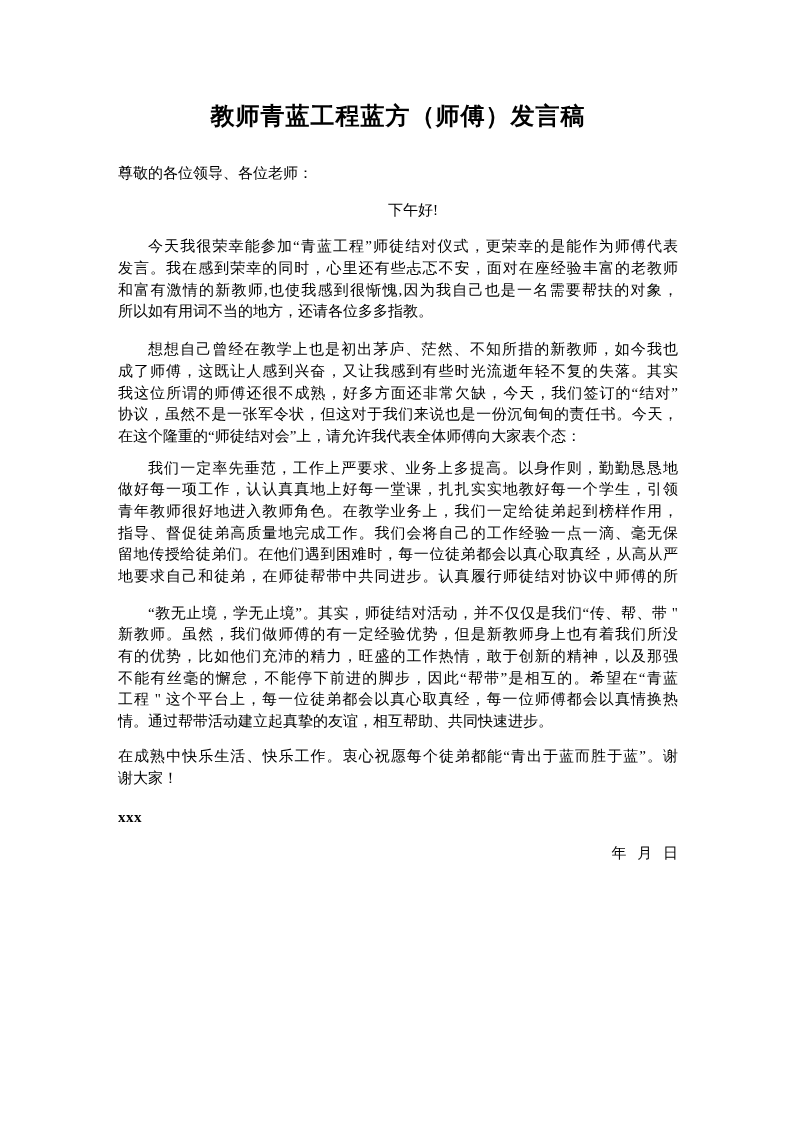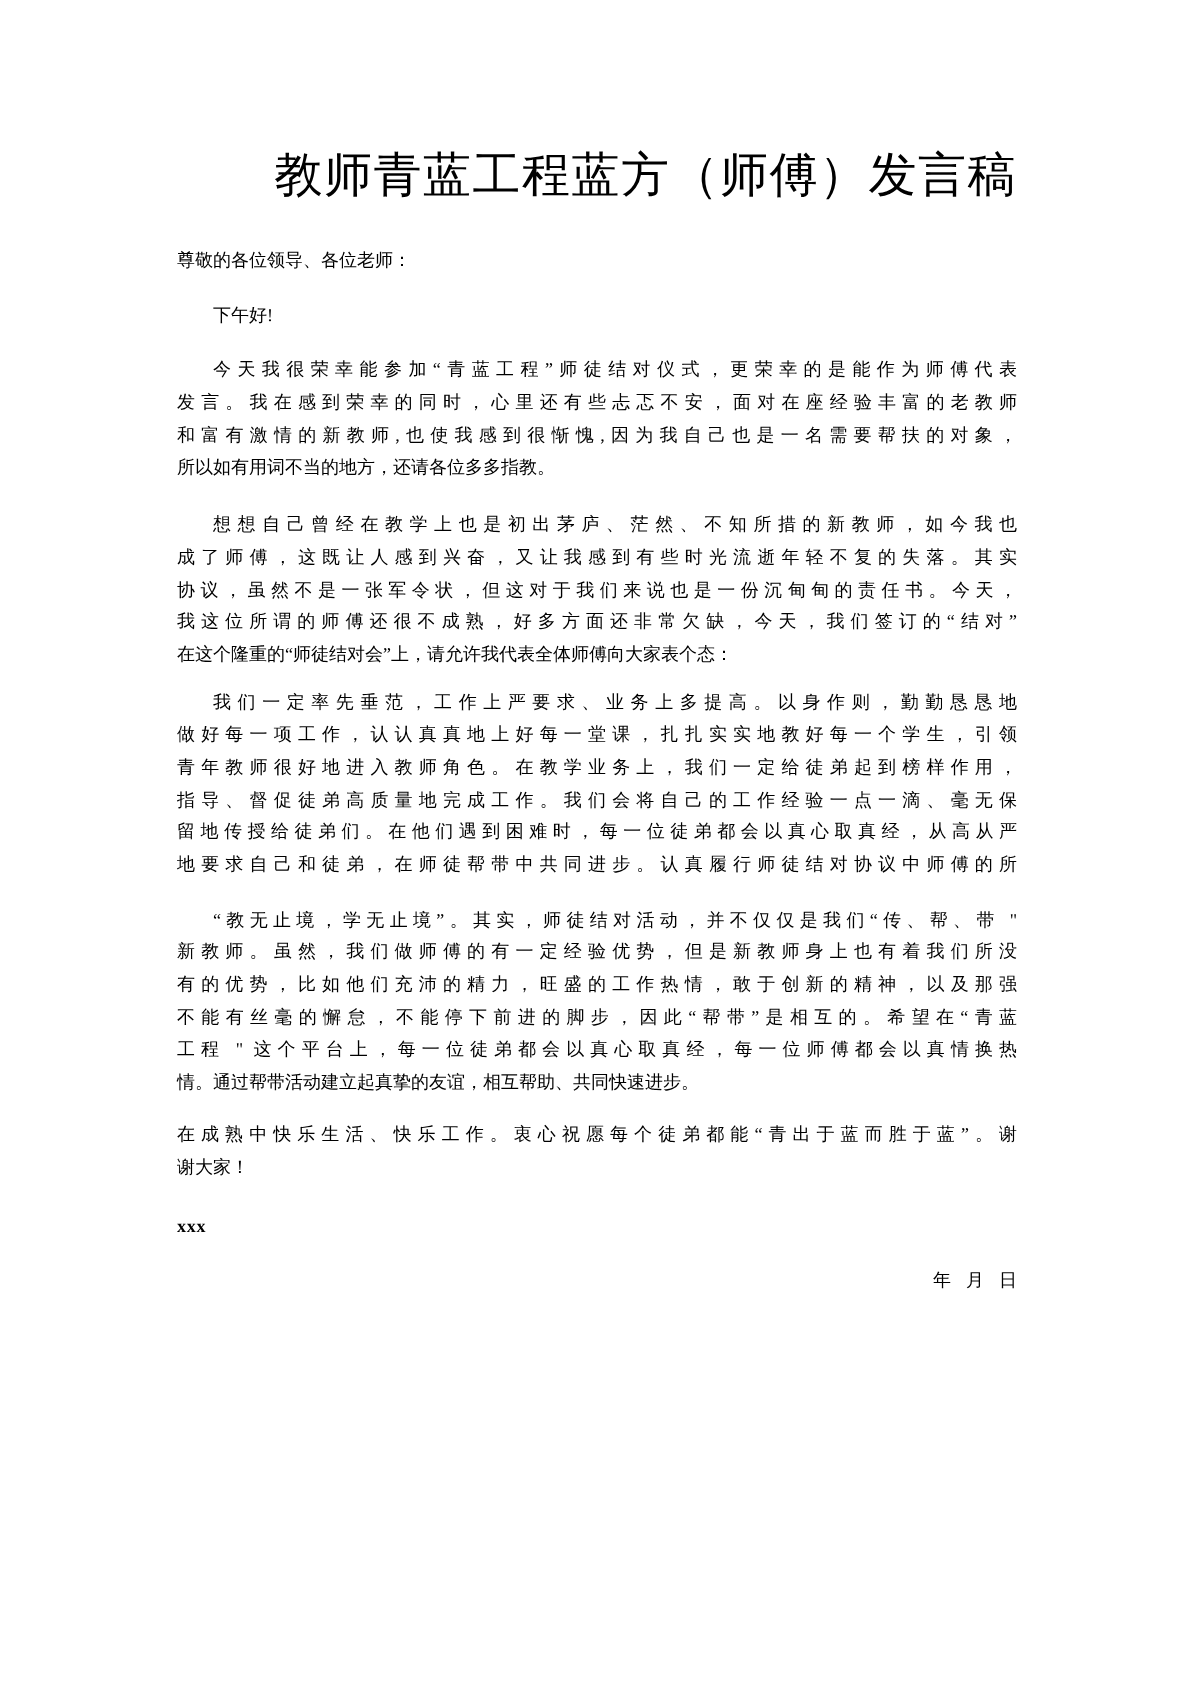--- a/index.html
+++ b/index.html
@@ -16,33 +16,33 @@
   }
   .page {
     width: 793px;
     height: 1122px;
     box-sizing: border-box;
     padding: 0 115px 0 118px;
     background: #ffffff;
   }
   .doc-title {
     margin: 96px 0 0 0;
-    font-size: 32px;
+    font-size: 24px;
     line-height: 40px;
-    font-weight: normal;
-    text-align: right;
+    font-weight: bold;
+    text-align: center;
     letter-spacing: 1px;
     white-space: nowrap;
   }
   .body-text {
-    font-size: 12px;
+    font-size: 15px;
     line-height: 21.7px;
   }
   .salutation { margin-top: 27px; }
-  .greeting   { margin-top: 15px; text-indent: 2em; }
+  .greeting   { margin-top: 15px; text-indent: 2em; text-align: center; }
   .para { margin: 0; padding: 0; }
   .p-1 { margin-top: 15px; }
   .p-2 { margin-top: 16px; }
   .p-3 { margin-top: 10px; }
   .p-4 { margin-top: 15px; }
   .p-5 { margin-top: 13px; }
   .line {
     height: 21.7px;
     white-space: nowrap;
     text-align: justify;
@@ -77,22 +77,22 @@
     <div class="para p-1">
         <div class="line first">今天我很荣幸能参加“青蓝工程”师徒结对仪式，更荣幸的是能作为师傅代表</div>
         <div class="line">发言。我在感到荣幸的同时，心里还有些忐忑不安，面对在座经验丰富的老教师</div>
         <div class="line">和富有激情的新教师,也使我感到很惭愧,因为我自己也是一名需要帮扶的对象，</div>
         <div class="line last">所以如有用词不当的地方，还请各位多多指教。</div>
       </div>
 
     <div class="para p-2">
         <div class="line first">想想自己曾经在教学上也是初出茅庐、茫然、不知所措的新教师，如今我也</div>
         <div class="line">成了师傅，这既让人感到兴奋，又让我感到有些时光流逝年轻不复的失落。其实</div>
+        <div class="line">我这位所谓的师傅还很不成熟，好多方面还非常欠缺，今天，我们签订的“结对”</div>
         <div class="line">协议，虽然不是一张军令状，但这对于我们来说也是一份沉甸甸的责任书。今天，</div>
-        <div class="line">我这位所谓的师傅还很不成熟，好多方面还非常欠缺，今天，我们签订的“结对”</div>
         <div class="line last">在这个隆重的“师徒结对会”上，请允许我代表全体师傅向大家表个态：</div>
       </div>
 
     <div class="para p-3">
         <div class="line first">我们一定率先垂范，工作上严要求、业务上多提高。以身作则，勤勤恳恳地</div>
         <div class="line">做好每一项工作，认认真真地上好每一堂课，扎扎实实地教好每一个学生，引领</div>
         <div class="line">青年教师很好地进入教师角色。在教学业务上，我们一定给徒弟起到榜样作用，</div>
         <div class="line">指导、督促徒弟高质量地完成工作。我们会将自己的工作经验一点一滴、毫无保</div>
         <div class="line">留地传授给徒弟们。在他们遇到困难时，每一位徒弟都会以真心取真经，从高从严</div>
         <div class="line">地要求自己和徒弟，在师徒帮带中共同进步。认真履行师徒结对协议中师傅的所</div>

